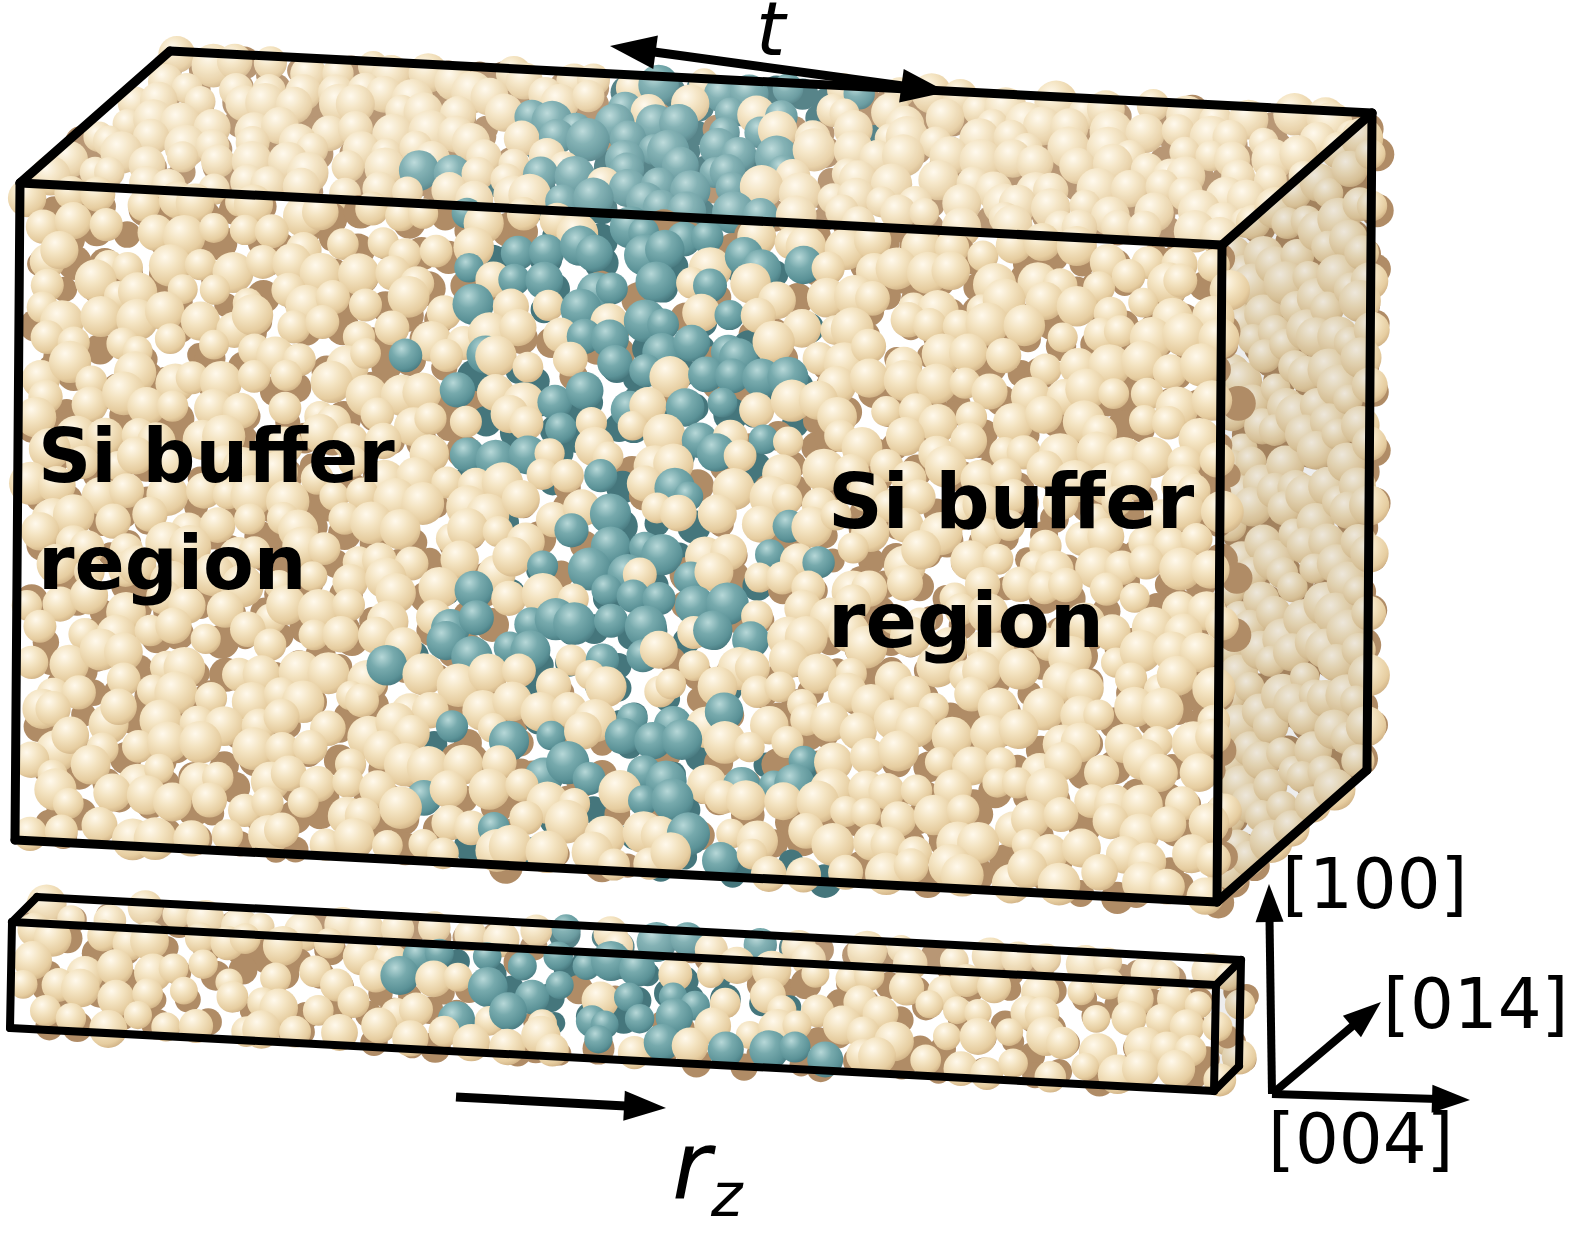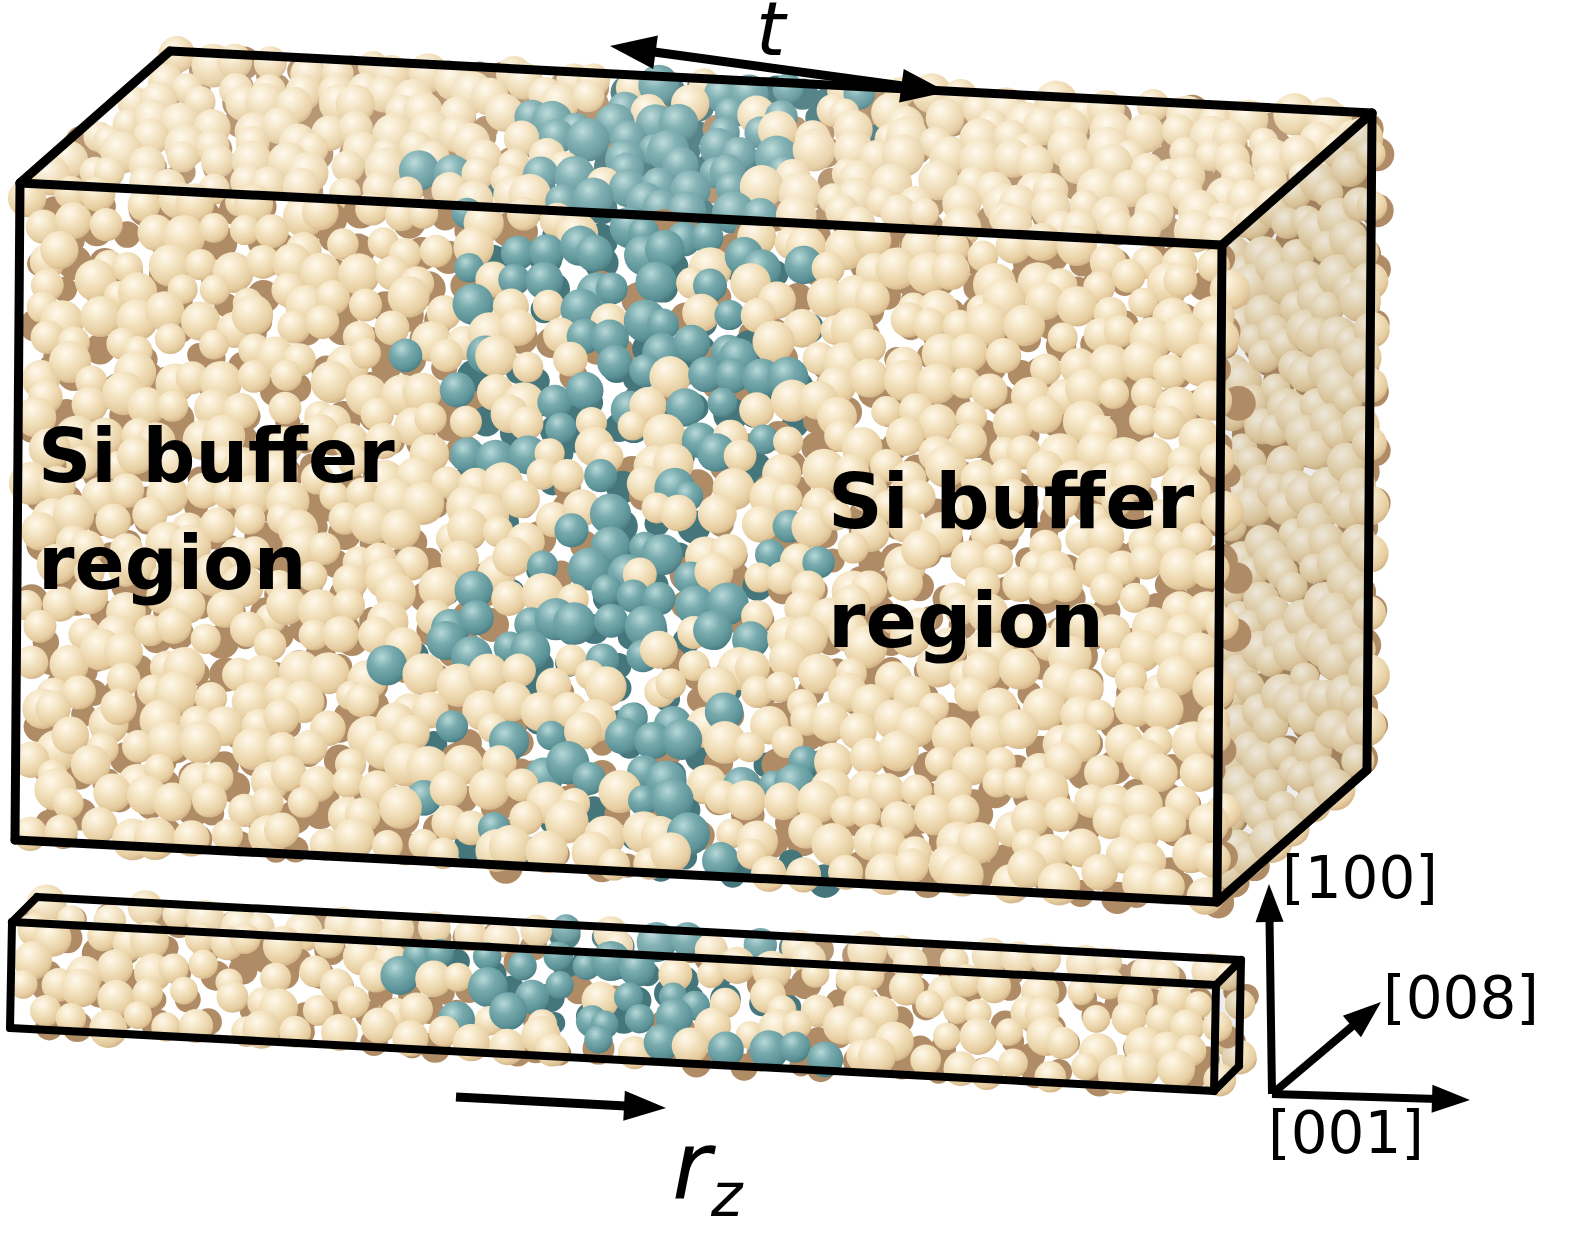--- a/index.html
+++ b/index.html
@@ -7,21 +7,21 @@
           font-family:"DejaVu Sans",sans-serif;color:#000;}
   .canvas svg{position:absolute;left:0;top:0;}
   .lbl{position:absolute;white-space:nowrap;color:#000;}
   .buffer-lbl{font-weight:700;font-size:74px;line-height:1.44;}
   .buffer-left{left:38px;top:403px;}
   .buffer-right{left:828px;top:443px;font-size:76px;line-height:1.56;}
   .t-lbl{left:756px;top:-8px;font-size:75px;font-style:italic;line-height:1;}
   .rz-lbl{left:672px;top:1118px;line-height:1;}
   .rz-main{font-size:95px;font-style:italic;}
   .rz-sub{font-size:60px;font-style:italic;vertical-align:-18px;}
-  .axis-lbl{font-size:58px;line-height:1.1;}
+  .axis-lbl{font-size:69px;line-height:1.1;}
   .a100{left:1282px;top:847px;}
   .a010{left:1383px;top:967px;}
   .a001{left:1268px;top:1102px;}
 </style>
 </head>
 <body>
 
 <div class="canvas">
 
   <svg id="scene" width="1587" height="1252" viewBox="0 0 1587 1252">
@@ -3024,16 +3024,16 @@
   </div>
 
   <div class="lbl buffer-lbl buffer-right">
     <div>Si buffer</div>
     <div>region</div>
   </div>
 
   <div class="lbl rz-lbl"><span class="rz-main">r</span><span class="rz-sub">z</span></div>
 
   <div class="lbl axis-lbl a100">[100]</div>
-  <div class="lbl axis-lbl a010">[008]</div>
-  <div class="lbl axis-lbl a001">[001]</div>
+  <div class="lbl axis-lbl a010">[014]</div>
+  <div class="lbl axis-lbl a001">[004]</div>
 
 </div>
 
 </body></html>

